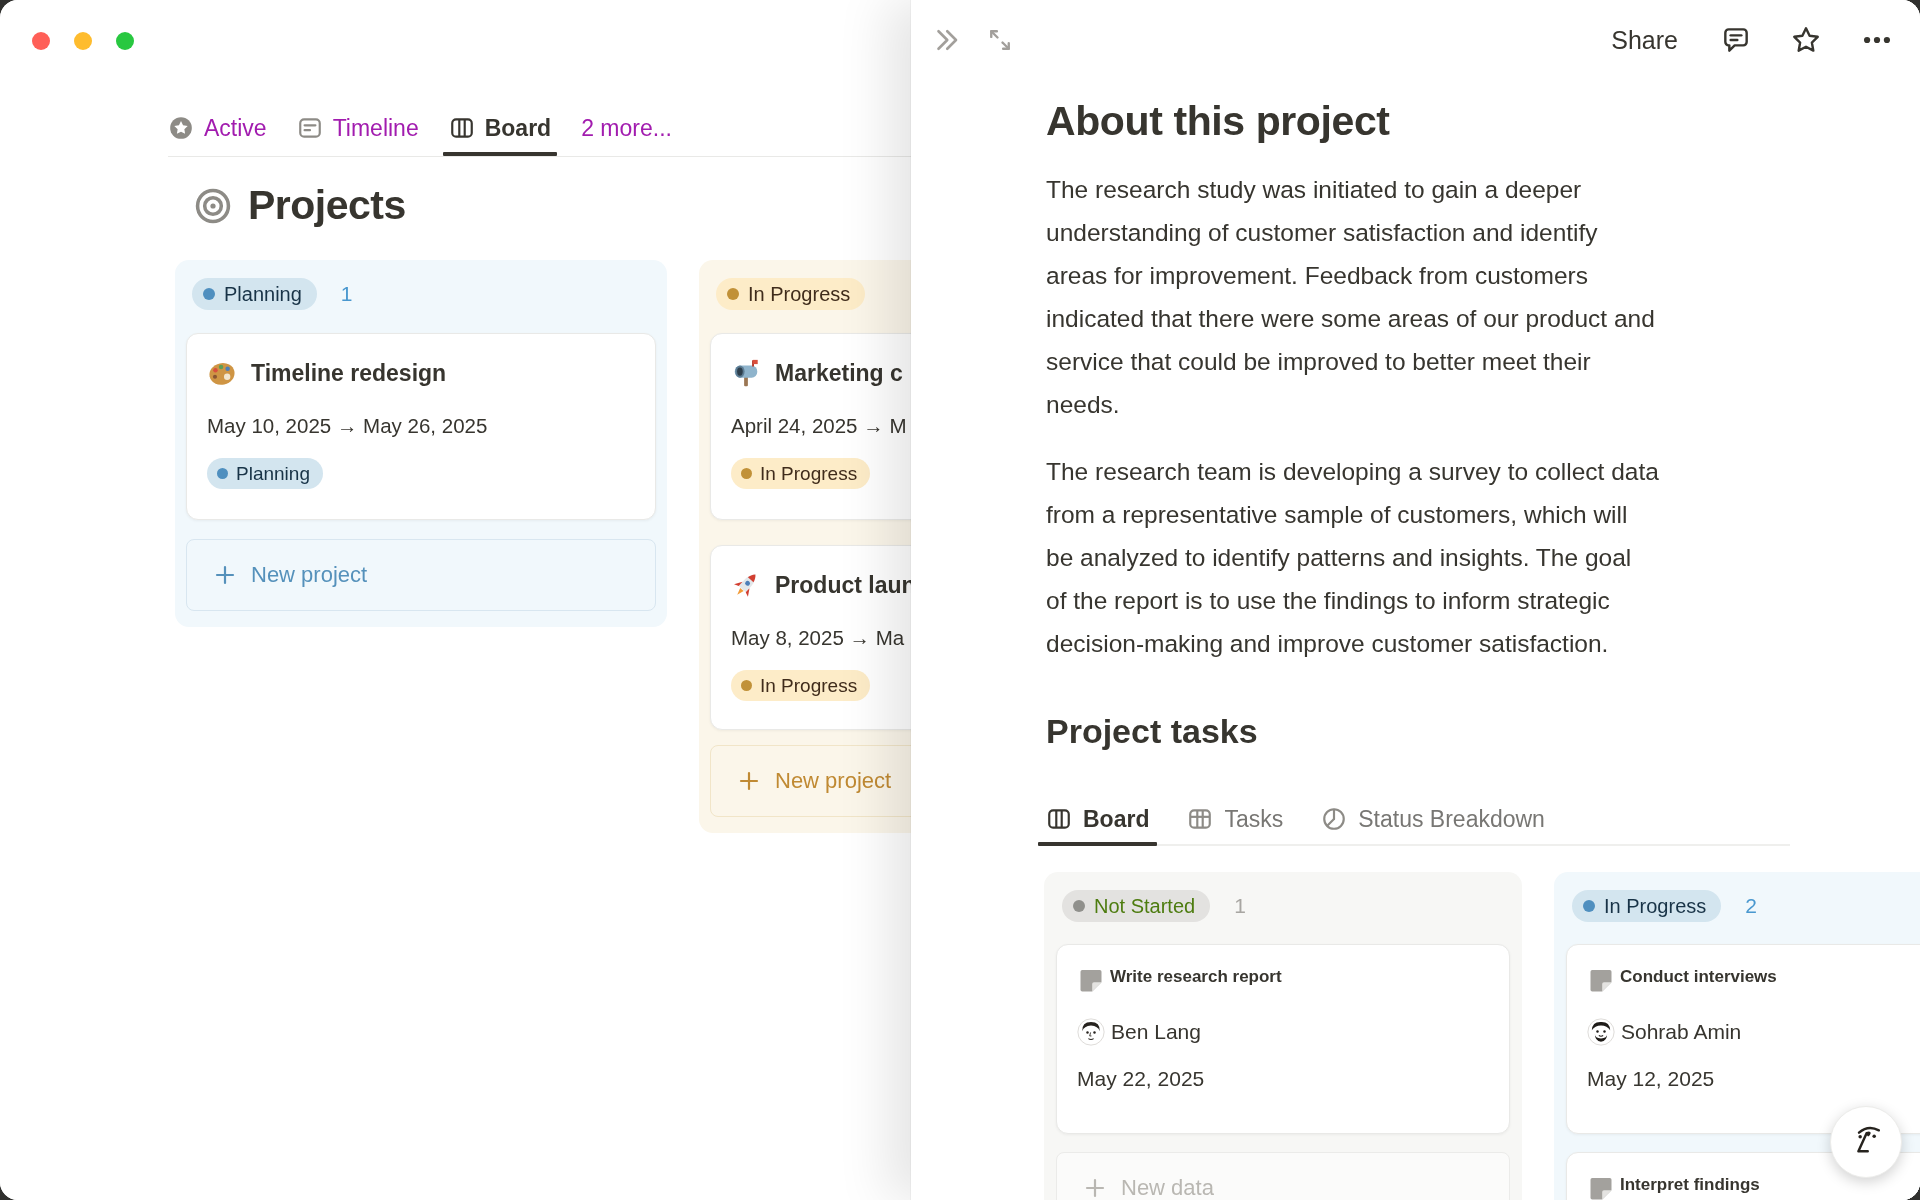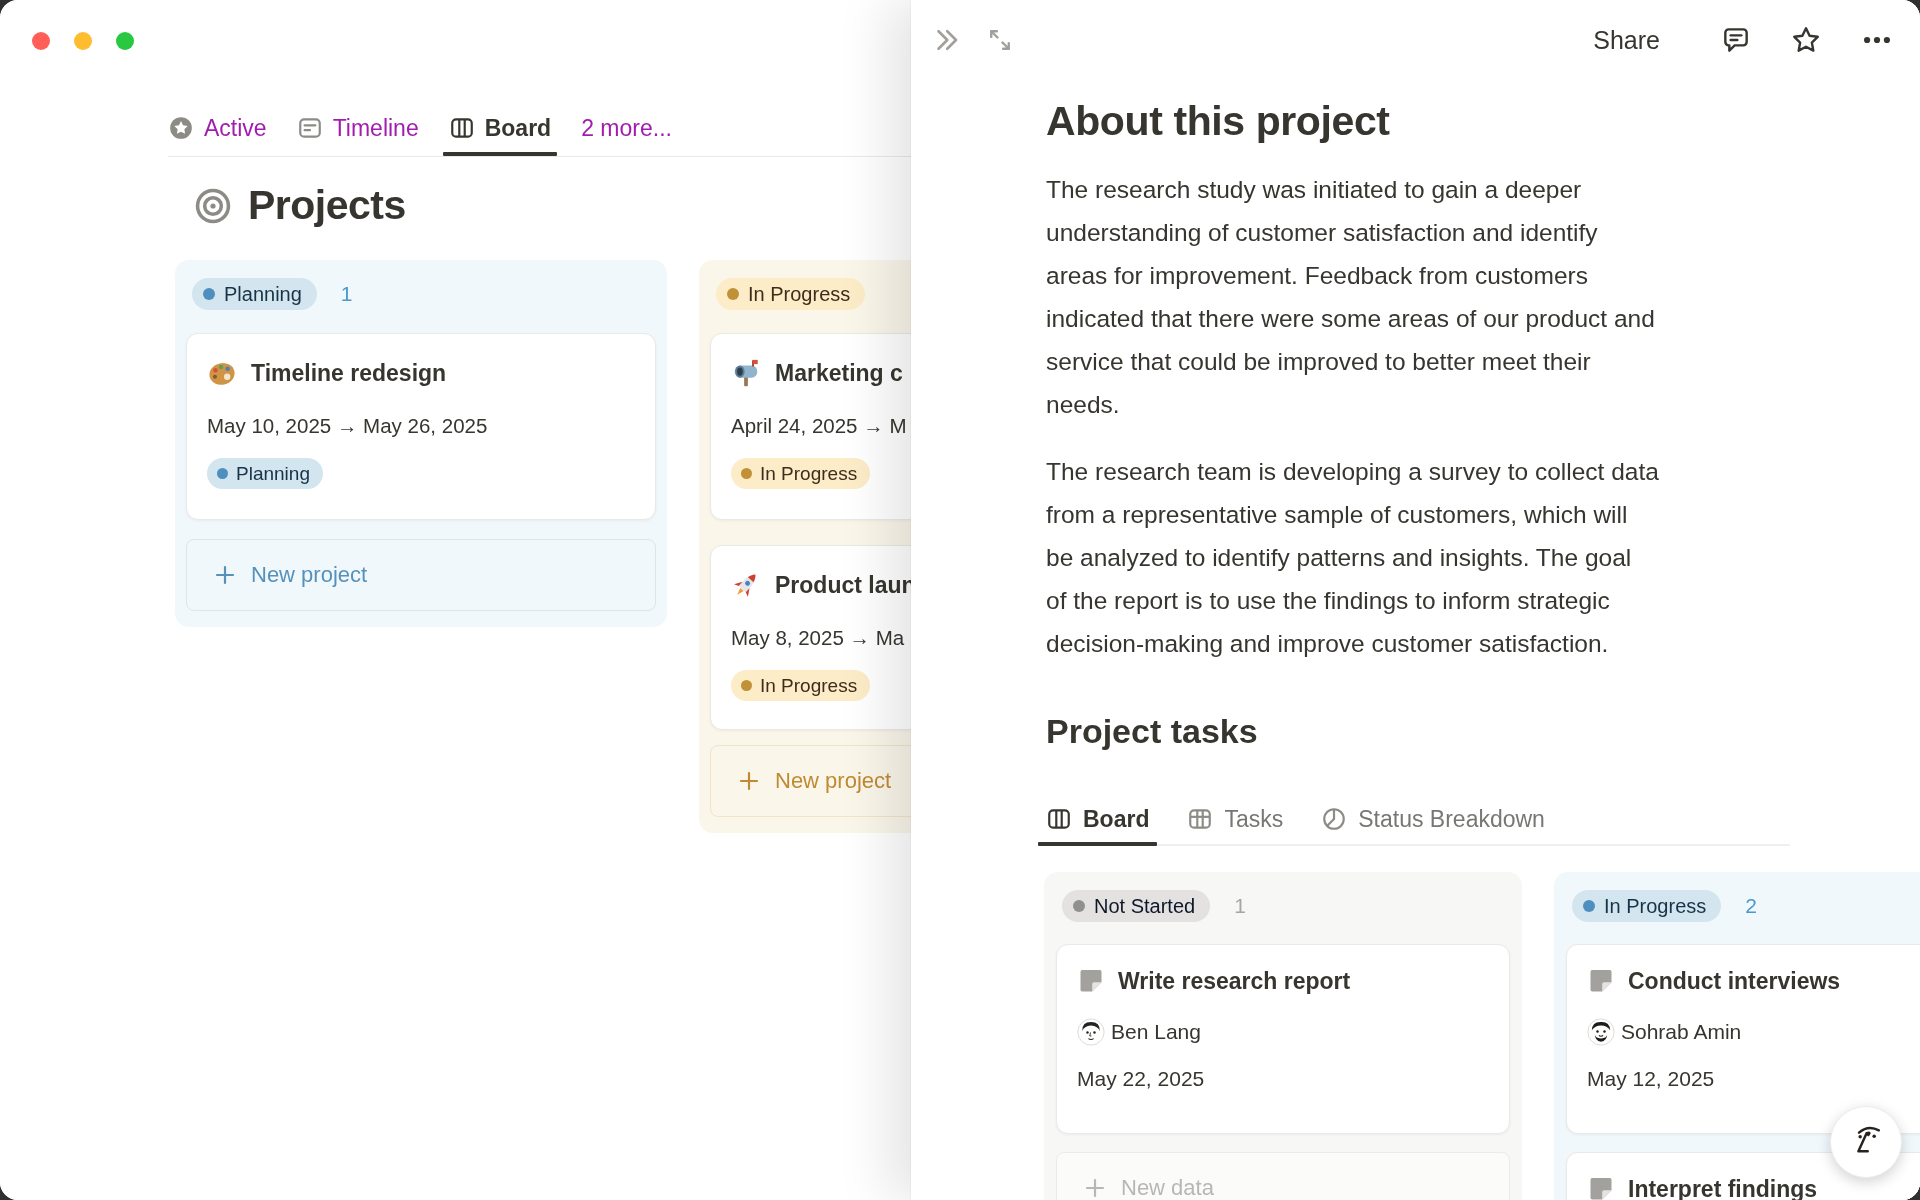--- a/index.html
+++ b/index.html
@@ -33,21 +33,21 @@
   .bcol.blue { background: #f1f8fc; }
   .bcol.yellow { background: #fbf6ea; }
 
   .col-head { display: flex; align-items: center; padding-left: 6px; height: 32px; }
   .pill { display: inline-flex; align-items: center; gap: 9px; height: 32px; border-radius: 16px; padding: 0 15px 0 11px; font-size: 20px; font-weight: 500; }
   .pill .dot { width: 12px; height: 12px; border-radius: 50%; display: inline-block; }
   .pill.blue { background: #d3e5ef; color: #183347; }
   .pill.blue .dot { background: #4f8fbf; }
   .pill.yellow { background: #fdecc8; color: #402c1b; }
   .pill.yellow .dot { background: #c19138; }
-  .pill.gray { background: #e3e2e0; color: #0f172a; }
+  .pill.gray { background: #e3e2e0; color: #4d7c0f; }
   .pill.gray .dot { background: #90908c; }
   .count { margin-left: 24px; font-size: 21px; }
   .count.blue { color: #4a98cf; }
   .count.gray { color: #a8a6a2; }
 
   .card { background: #fff; border: 1px solid #e9e9e7; border-radius: 12px; box-shadow: 0 1px 3px rgba(15,15,15,0.05); margin-top: 23px; padding: 24px 20px; height: 187px; cursor: pointer; }
   .card .c-title { display: flex; align-items: center; gap: 14px; font-size: 23px; font-weight: 600; white-space: nowrap; overflow: hidden; }
   .card .c-date { margin-top: 26px; font-size: 20.5px; color: #37352f; white-space: nowrap; overflow: hidden; }
   .card .c-tag { margin-top: 20px; }
   .tagpill { display: inline-flex; align-items: center; gap: 8px; height: 31px; border-radius: 16px; padding: 0 13px 0 10px; font-size: 19px; }
@@ -57,21 +57,21 @@
   .newbtn.blue { border: 1.5px solid #d8e6f0; color: #5591bb; }
   .newbtn.yellow { border: 1.5px solid #f1e5c8; color: #c08a33; }
   .newbtn.gray { border: 1.5px solid #ebebe9; background: #fbfbfa; color: #b9b7b2; }
 
   
   .peek { position: absolute; left: 911px; top: 0; width: 1009px; height: 1200px; background: #fff; box-shadow: -24px 0 48px rgba(0,0,0,0.10), -1px 0 0 rgba(0,0,0,0.03); z-index: 10; }
 
   .peek-toolbar { position: absolute; top: 0; left: 0; right: 0; height: 80px; display: flex; align-items: center; padding: 0 26px 0 20px; gap: 24px; }
   .tool-btn { display: flex; align-items: center; justify-content: center; cursor: pointer; }
   .toolbar-spacer { flex: 1; }
-  .share-label { font-size: 25px; color: #37352f; cursor: pointer; margin-right: 22px; }
+  .share-label { font-size: 25px; color: #37352f; cursor: pointer; margin-right: 4px; }
   .right-gap { margin-left: 14px; }
 
   .peek-body { position: absolute; left: 135px; top: 0; width: 744px; }
   .peek-h1 { position: absolute; top: 98px; left: 0; font-size: 41px; font-weight: 700; letter-spacing: -0.4px; white-space: nowrap; }
   .para { position: absolute; left: 0; font-size: 24.5px; line-height: 43px; }
   .para div { white-space: nowrap; }
   .para.p1 { top: 168px; }
   .para.p2 { top: 450px; }
   .peek-h2 { position: absolute; top: 712px; left: 0; font-size: 34px; font-weight: 700; white-space: nowrap; }
 
@@ -80,21 +80,21 @@
   .ttab.selected { color: #37352f; font-weight: 700; }
   .ttab.selected::after { content: ""; position: absolute; left: -8px; right: -8px; bottom: -2px; height: 4px; background: #37352f; border-radius: 1px; z-index: 2; }
   .task-tab-divider { position: absolute; top: 844px; left: 0; width: 744px; height: 2px; background: #efefed; }
 
   .task-board { position: absolute; top: 872px; left: -2px; display: flex; gap: 32px; align-items: flex-start; }
   .tcol { width: 478px; border-radius: 14px; padding: 16px 12px 16px 12px; }
   .tcol.gray { background: #f7f7f5; }
   .tcol.blue { background: #f1f8fc; }
   .tcol .col-head { height: 36px; }
   .tcard { background: #fff; border: 1px solid #e9e9e7; border-radius: 12px; box-shadow: 0 1px 3px rgba(15,15,15,0.05); margin-top: 20px; padding: 22px 20px; height: 190px; cursor: pointer; }
-  .tcard .c-title { display: flex; align-items: center; gap: 13px; font-size: 23px; font-weight: 600; white-space: nowrap; }
+  .tcard .c-title { display: flex; align-items: flex-start; gap: 5px; font-size: 17px; font-weight: 600; white-space: nowrap; }
   .tcard .c-assignee { display: flex; align-items: center; gap: 6px; margin-top: 23px; font-size: 21px; }
   .tcard .c-date { margin-top: 21px; font-size: 21px; }
 
   .ai-fab { position: absolute; left: 919px; top: 1106px; width: 72px; height: 72px; border-radius: 50%; background: #fff; border: 1px solid #ececea; box-shadow: 0 4px 14px rgba(0,0,0,0.18); display: flex; align-items: center; justify-content: center; cursor: pointer; z-index: 20; }
 
   svg { display: block; }
 </style>
 </head>
 <body>
 

